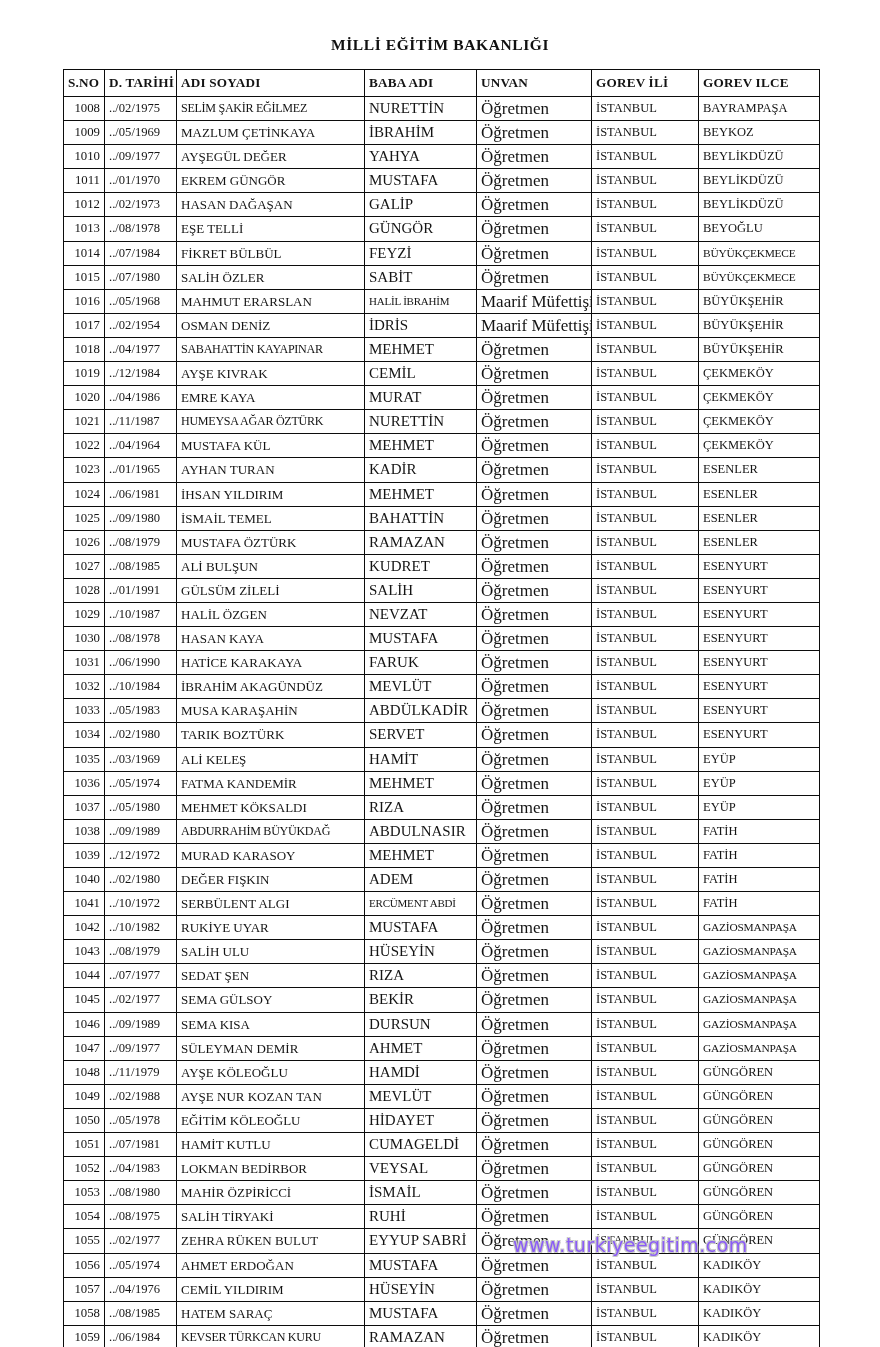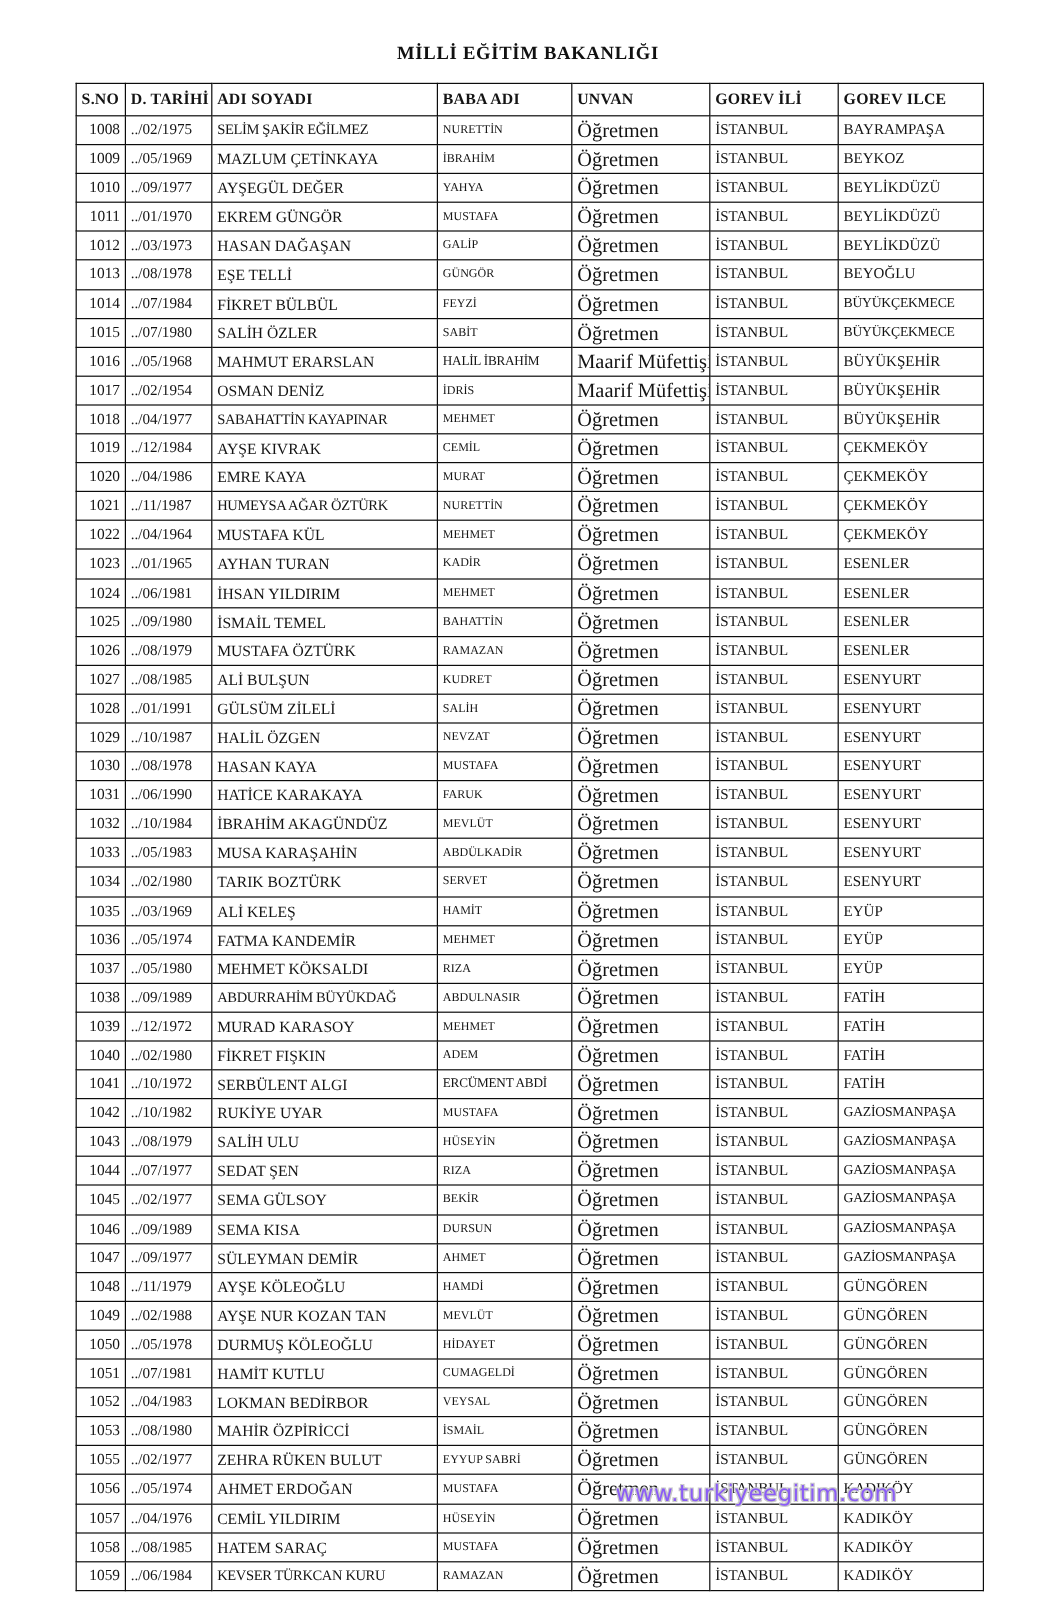--- a/index.html
+++ b/index.html
@@ -89,21 +89,21 @@
   td.c-dt {
     font-size: 12.6px;
     padding-left: 3px;
   }
   td.c-ad {
     font-size: 13px;
     padding-left: 5px;
     margin-top: 20px;
   }
   td.c-baba {
-    font-size: 10px;
+    font-size: 15px;
     padding-left: 4px;
   }
   td.c-unvan {
     font-size: 17px;
     padding-left: 4px;
   }
   td.c-il {
     font-size: 12.5px;
     padding-left: 4px;
   }
@@ -196,21 +196,21 @@
             <td class="c-sno">1011</td>
             <td class="c-dt">../01/1970</td>
             <td class="c-ad">EKREM GÜNGÖR</td>
             <td class="c-baba">MUSTAFA</td>
             <td class="c-unvan">Öğretmen</td>
             <td class="c-il">İSTANBUL</td>
             <td class="c-ilce">BEYLİKDÜZÜ</td>
           </tr>
           <tr>
             <td class="c-sno">1012</td>
-            <td class="c-dt">../03/1973</td>
+            <td class="c-dt">../02/1973</td>
             <td class="c-ad">HASAN DAĞAŞAN</td>
             <td class="c-baba">GALİP</td>
             <td class="c-unvan">Öğretmen</td>
             <td class="c-il">İSTANBUL</td>
             <td class="c-ilce">BEYLİKDÜZÜ</td>
           </tr>
           <tr>
             <td class="c-sno">1013</td>
             <td class="c-dt">../08/1978</td>
             <td class="c-ad">EŞE TELLİ</td>
@@ -449,21 +449,21 @@
             <td class="c-dt">../12/1972</td>
             <td class="c-ad">MURAD KARASOY</td>
             <td class="c-baba">MEHMET</td>
             <td class="c-unvan">Öğretmen</td>
             <td class="c-il">İSTANBUL</td>
             <td class="c-ilce">FATİH</td>
           </tr>
           <tr>
             <td class="c-sno">1040</td>
             <td class="c-dt">../02/1980</td>
-            <td class="c-ad">FİKRET FIŞKIN</td>
+            <td class="c-ad">DEĞER FIŞKIN</td>
             <td class="c-baba">ADEM</td>
             <td class="c-unvan">Öğretmen</td>
             <td class="c-il">İSTANBUL</td>
             <td class="c-ilce">FATİH</td>
           </tr>
           <tr>
             <td class="c-sno">1041</td>
             <td class="c-dt">../10/1972</td>
             <td class="c-ad">SERBÜLENT ALGI</td>
             <td class="c-baba long">ERCÜMENT ABDİ</td>
@@ -539,21 +539,21 @@
             <td class="c-dt">../02/1988</td>
             <td class="c-ad">AYŞE NUR KOZAN TAN</td>
             <td class="c-baba">MEVLÜT</td>
             <td class="c-unvan">Öğretmen</td>
             <td class="c-il">İSTANBUL</td>
             <td class="c-ilce">GÜNGÖREN</td>
           </tr>
           <tr>
             <td class="c-sno">1050</td>
             <td class="c-dt">../05/1978</td>
-            <td class="c-ad">DURMUŞ KÖLEOĞLU</td>
+            <td class="c-ad">EĞİTİM KÖLEOĞLU</td>
             <td class="c-baba">HİDAYET</td>
             <td class="c-unvan">Öğretmen</td>
             <td class="c-il">İSTANBUL</td>
             <td class="c-ilce">GÜNGÖREN</td>
           </tr>
           <tr>
             <td class="c-sno">1051</td>
             <td class="c-dt">../07/1981</td>
             <td class="c-ad">HAMİT KUTLU</td>
             <td class="c-baba">CUMAGELDİ</td>
@@ -573,20 +573,29 @@
           <tr>
             <td class="c-sno">1053</td>
             <td class="c-dt">../08/1980</td>
             <td class="c-ad">MAHİR ÖZPİRİCCİ</td>
             <td class="c-baba">İSMAİL</td>
             <td class="c-unvan">Öğretmen</td>
             <td class="c-il">İSTANBUL</td>
             <td class="c-ilce">GÜNGÖREN</td>
           </tr>
           <tr>
+            <td class="c-sno">1054</td>
+            <td class="c-dt">../08/1975</td>
+            <td class="c-ad">SALİH TİRYAKİ</td>
+            <td class="c-baba">RUHİ</td>
+            <td class="c-unvan">Öğretmen</td>
+            <td class="c-il">İSTANBUL</td>
+            <td class="c-ilce">GÜNGÖREN</td>
+          </tr>
+          <tr>
             <td class="c-sno">1055</td>
             <td class="c-dt">../02/1977</td>
             <td class="c-ad">ZEHRA RÜKEN BULUT</td>
             <td class="c-baba">EYYUP SABRİ</td>
             <td class="c-unvan">Öğretmen</td>
             <td class="c-il">İSTANBUL</td>
             <td class="c-ilce">GÜNGÖREN</td>
           </tr>
           <tr>
             <td class="c-sno">1056</td>

